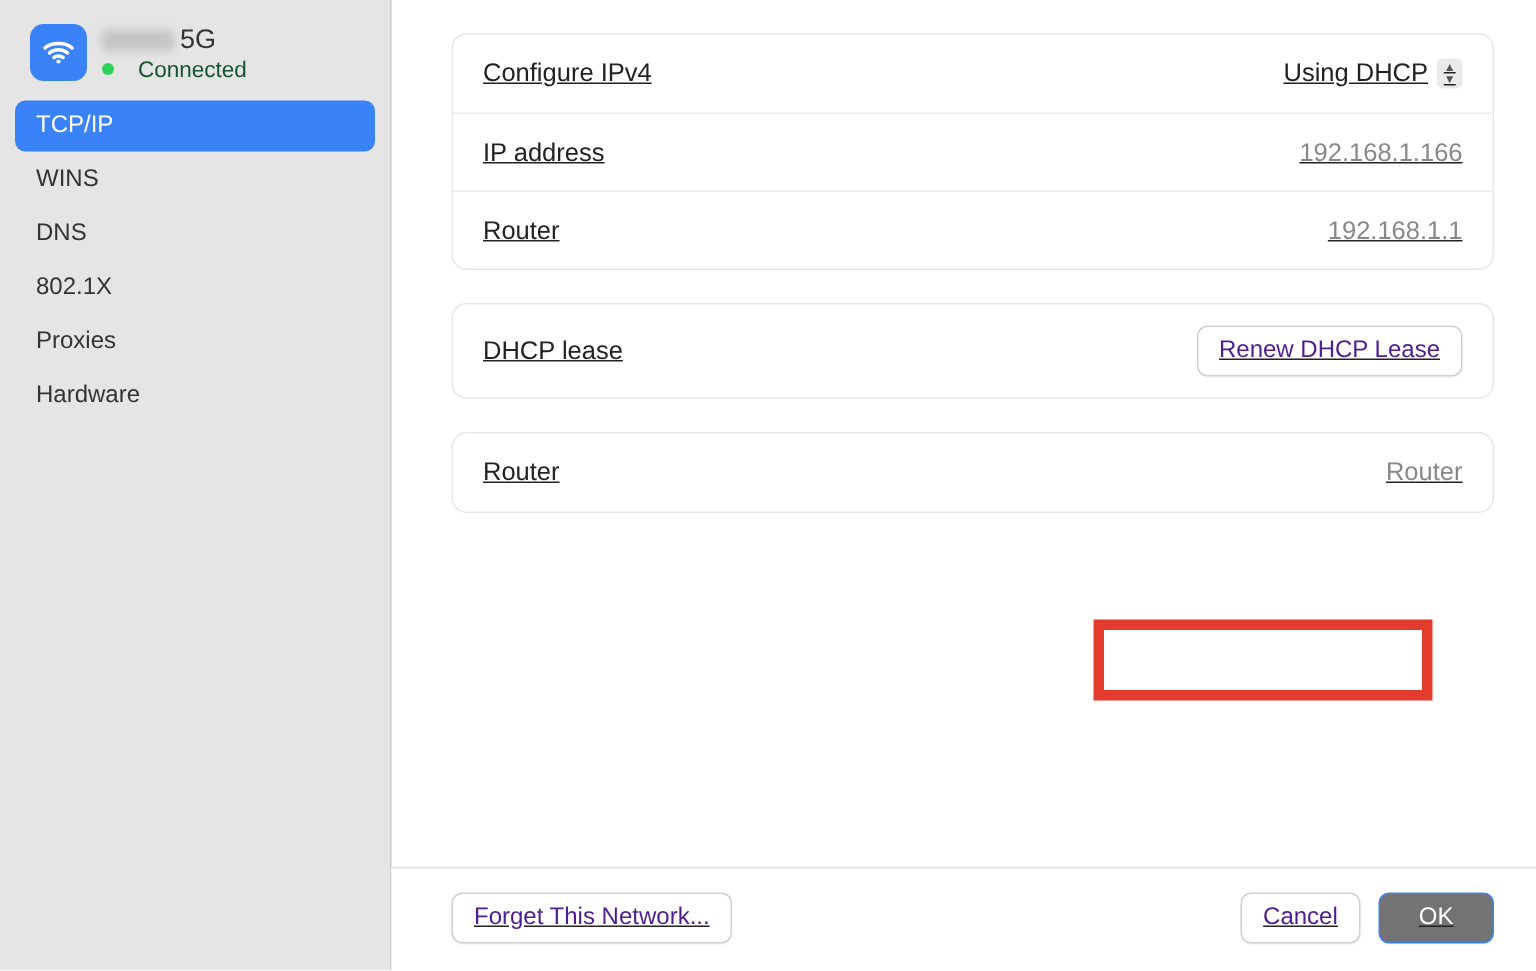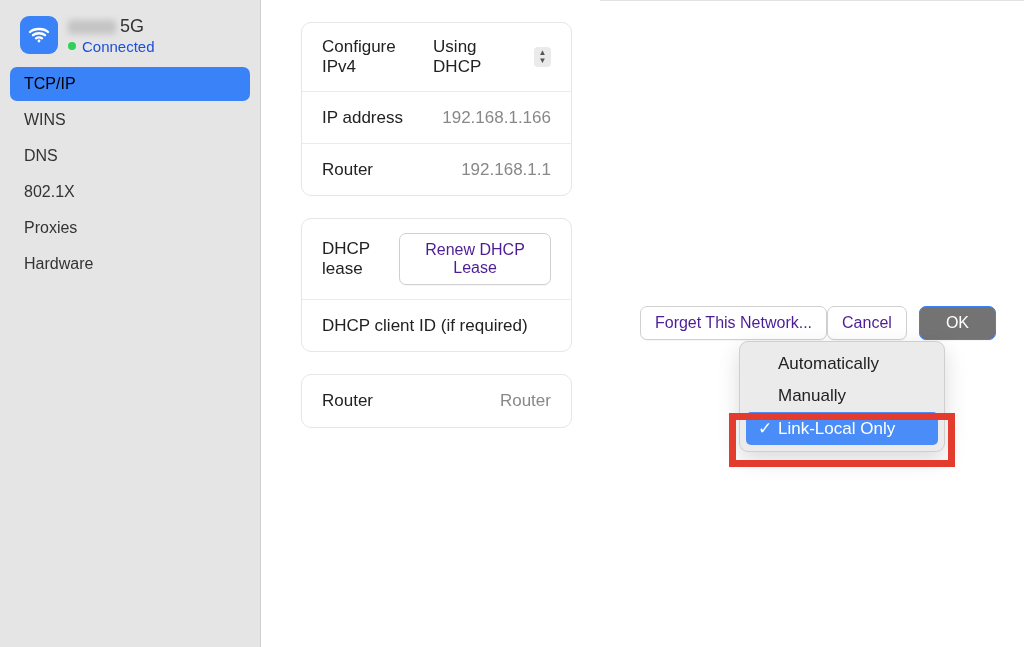--- a/index.html
+++ b/index.html
@@ -40,49 +40,51 @@
   .net-title .blur {
     display: inline-block;
     width: 48px; height: 14px;
     background: #c4c4c4;
     filter: blur(3px);
     vertical-align: middle;
     margin-right: 4px;
     border-radius: 2px;
   }
   .net-status {
-    display: flex; align-items: center; gap: 6px;
-    font-size: 15px; color: #1d4ed8;
+    display: flex; align-items: center; gap: 16px;
+    font-size: 15px; color: #14532d;
   }
   .dot-green {
     width: 8px; height: 8px; border-radius: 50%;
     background: #30d158;
     display: inline-block;
   }
 
   .side-list { padding: 0 10px; }
   .side-item {
     padding: 8px 14px;
     font-size: 16px;
     border-radius: 7px;
     margin-bottom: 2px;
     color: #333;
     cursor: default;
   }
   .side-item.selected {
     background: #3a82f7;
-    color: #000000;
+    color: #ffffff;
   }
 
   
   .main {
     flex: 1;
     height: 100%;
     position: relative;
     display: flex;
+    flex-direction: column;
+    text-decoration: underline;
   }
   .content {
     padding: 22px 28px 10px 40px;
     flex: 1;
     overflow: auto;
   }
 
   .group {
     border: 1px solid #e6e6e6;
     border-radius: 10px;
@@ -228,49 +230,31 @@
         <span class="row-label">Router</span>
         <span class="row-val">192.168.1.1</span>
       </div>
     </div>
 
     <div class="group">
       <div class="row">
         <span class="row-label">DHCP lease</span>
         <button class="btn"><span>Renew DHCP Lease</span></button>
       </div>
-      <div class="row">
-        <span class="row-label">DHCP client ID (if required)</span>
-        <span class="row-val">&nbsp;</span>
-      </div>
     </div>
 
     <div class="group">
       <div class="row">
         <span class="row-label">Router</span>
         <span class="row-val">Router</span>
       </div>
     </div>
 
   </div>
 
-  <div class="menu" style="left:478px; top:341px;">
-    <div class="menu-item">
-      <span class="chk"></span>
-      <span>Automatically</span>
-    </div>
-    <div class="menu-item">
-      <span class="chk"></span>
-      <span>Manually</span>
-    </div>
-    <div class="menu-item hl">
-      <span class="chk">✓</span>
-      <span>Link-Local Only</span>
-    </div>
-  </div>
   <div class="annot" style="left:468px; top:413px; width:226px; height:54px;"></div>
 
   <div class="footer">
     <button class="btn"><span>Forget This Network...</span></button>
     <div class="right">
       <button class="btn"><span>Cancel</span></button>
       <button class="btn primary"><span>OK</span></button>
     </div>
   </div>
 </div>

